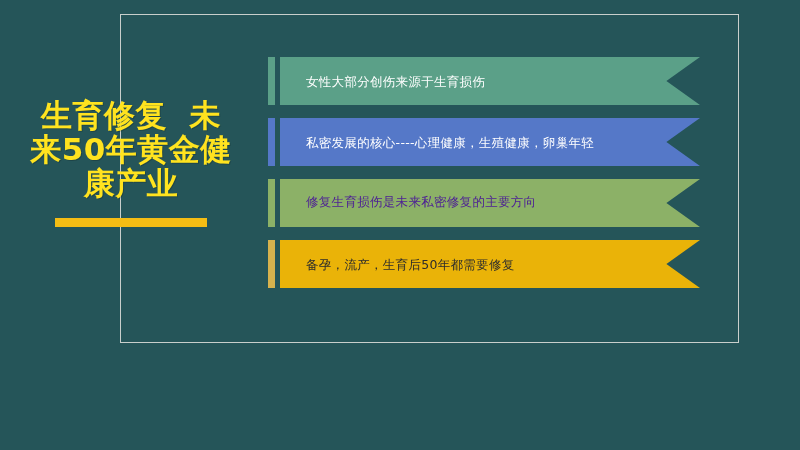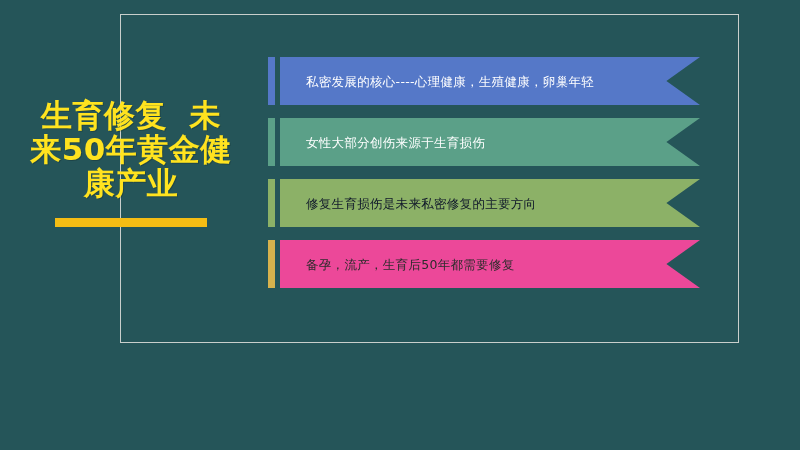--- a/index.html
+++ b/index.html
@@ -114,45 +114,45 @@
   <div id="frame" style="border-color: rgb(201, 207, 204);"></div>
 
   <div id="title-block">
     <div id="title-text" style="color: rgb(255, 227, 31);">生育修复  未来50年黄金健康产业</div>
   </div>
   <div id="title-underline" style="background: rgb(245, 189, 20);"></div>
 
   <div id="banner-list">
 
     <div class="banner-row">
+      <div class="banner-tab" style="background: rgb(91, 160, 136);"></div>
+      <div class="banner-gap"></div>
+      <div class="banner-body" style="background: rgb(91, 160, 136);">
+        <span class="banner-text" style="color: rgb(255, 255, 255);">女性大部分创伤来源于生育损伤</span>
+      </div>
+    </div>
+
+    <div class="banner-row">
       <div class="banner-tab" style="background: rgb(85, 120, 200);"></div>
       <div class="banner-gap"></div>
       <div class="banner-body" style="background: rgb(85, 120, 200);">
         <span class="banner-text" style="color: rgb(255, 255, 255);">私密发展的核心----心理健康，生殖健康，卵巢年轻</span>
       </div>
     </div>
 
     <div class="banner-row">
-      <div class="banner-tab" style="background: rgb(91, 160, 136);"></div>
-      <div class="banner-gap"></div>
-      <div class="banner-body" style="background: rgb(91, 160, 136);">
-        <span class="banner-text" style="color: rgb(255, 255, 255);">女性大部分创伤来源于生育损伤</span>
-      </div>
-    </div>
-
-    <div class="banner-row">
       <div class="banner-tab" style="background: rgb(140, 177, 103);"></div>
       <div class="banner-gap"></div>
       <div class="banner-body" style="background: rgb(140, 177, 103);">
-        <span class="banner-text" style="color: #0f172a;">修复生育损伤是未来私密修复的主要方向</span>
+        <span class="banner-text" style="color: #4c1d95; font-family: Liberation Mono, monospace;">修复生育损伤是未来私密修复的主要方向</span>
       </div>
     </div>
 
     <div class="banner-row">
       <div class="banner-tab" style="background: rgb(215, 178, 77);"></div>
       <div class="banner-gap"></div>
-      <div class="banner-body" style="background: #ec4899;">
+      <div class="banner-body" style="background: #eab308;">
         <span class="banner-text" style="color: rgb(44, 44, 44);">备孕，流产，生育后50年都需要修复</span>
       </div>
     </div>
 
   </div>
 </div>
 
 </body></html>

